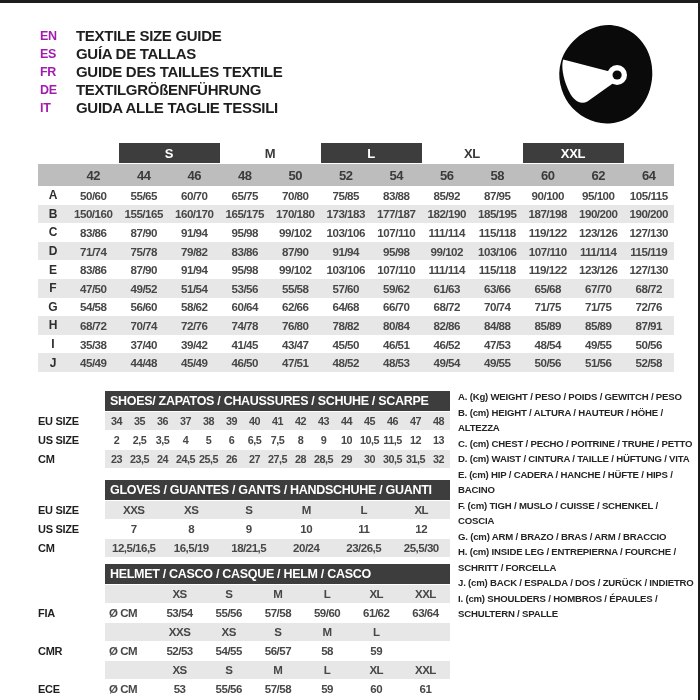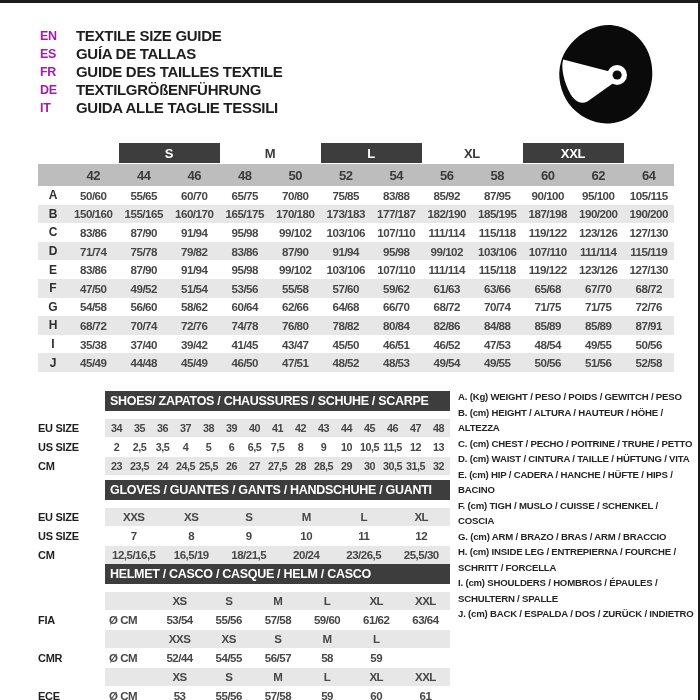--- a/index.html
+++ b/index.html
@@ -34,21 +34,21 @@
 
   
   .sub-table{position:absolute; left:38px; width:412px;}
   #shoes-table{top:388px;}
   #gloves-table{top:477px;}
   #helmet-table{top:561px;}
   .sub-header{display:flex;}
   .sub-header .spacer{width:67px;}
   .sub-header .bar{flex:1; background:#3d3d3d; color:#fff; font-weight:bold; font-size:12.5px;
                    letter-spacing:-0.3px; height:20px; display:flex; align-items:center; padding-left:5px;
-                   box-sizing:border-box; margin-bottom:8px;}
+                   box-sizing:border-box; margin-bottom:1px;}
   .sub-row{display:flex; height:18px; margin-bottom:1px;}
   .sub-row .rlabel{width:67px; display:flex; align-items:center; font-weight:bold; font-size:11px;
                    color:#1f1f1f; letter-spacing:-0.3px;}
   .sub-row .vals{flex:1; display:grid;text-align:right;}
   .sub-row .vals.shade{background:#e7e7e7;}
   .sub-val{display:flex; align-items:center; justify-content:center; font-weight:bold;
            color:#474747; letter-spacing:-0.5px; white-space:nowrap;}
   .shoes-val{font-size:10.8px;}
   .glove-val{font-size:11.5px;}
   .helm-val{font-size:11.5px;}
@@ -422,21 +422,21 @@
             <div class="sub-val helm-val">S</div>
             <div class="sub-val helm-val">M</div>
             <div class="sub-val helm-val">L</div>
             <div class="sub-val helm-val"></div>
           </div>
         </div>
         <div class="sub-row">
           <div class="rlabel">CMR</div>
           <div class="vals" style="grid-template-columns: 50px repeat(6, 1fr);">
             <div class="sub-val prefix-cell helm-val">Ø CM</div>
-            <div class="sub-val helm-val">52/44</div>
+            <div class="sub-val helm-val">52/53</div>
             <div class="sub-val helm-val">54/55</div>
             <div class="sub-val helm-val">56/57</div>
             <div class="sub-val helm-val">58</div>
             <div class="sub-val helm-val">59</div>
             <div class="sub-val helm-val"></div>
           </div>
         </div>
         <div class="sub-row">
           <div class="rlabel"></div>
           <div class="vals shade" style="grid-template-columns: 50px repeat(6, 1fr);">
@@ -466,17 +466,17 @@
 
   <div id="legend">
       <div class="legend-item">A. (Kg) WEIGHT / PESO / POIDS / GEWITCH / PESO</div>
       <div class="legend-item">B. (cm) HEIGHT / ALTURA / HAUTEUR / HÖHE / ALTEZZA</div>
       <div class="legend-item">C. (cm) CHEST / PECHO / POITRINE / TRUHE / PETTO</div>
       <div class="legend-item">D. (cm) WAIST / CINTURA / TAILLE / HÜFTUNG / VITA</div>
       <div class="legend-item">E. (cm) HIP / CADERA / HANCHE / HÜFTE / HIPS / BACINO</div>
       <div class="legend-item">F. (cm) TIGH / MUSLO / CUISSE / SCHENKEL / COSCIA</div>
       <div class="legend-item">G. (cm) ARM / BRAZO / BRAS / ARM / BRACCIO</div>
       <div class="legend-item">H. (cm) INSIDE LEG / ENTREPIERNA / FOURCHE / SCHRITT / FORCELLA</div>
+      <div class="legend-item">J. (cm) BACK / ESPALDA / DOS / ZURÜCK / INDIETRO</div>
       <div class="legend-item">I. (cm) SHOULDERS / HOMBROS / ÉPAULES / SCHULTERN / SPALLE</div>
-      <div class="legend-item">J. (cm) BACK / ESPALDA / DOS / ZURÜCK / INDIETRO</div>
     </div>
 
 </div>
 
 </body></html>

